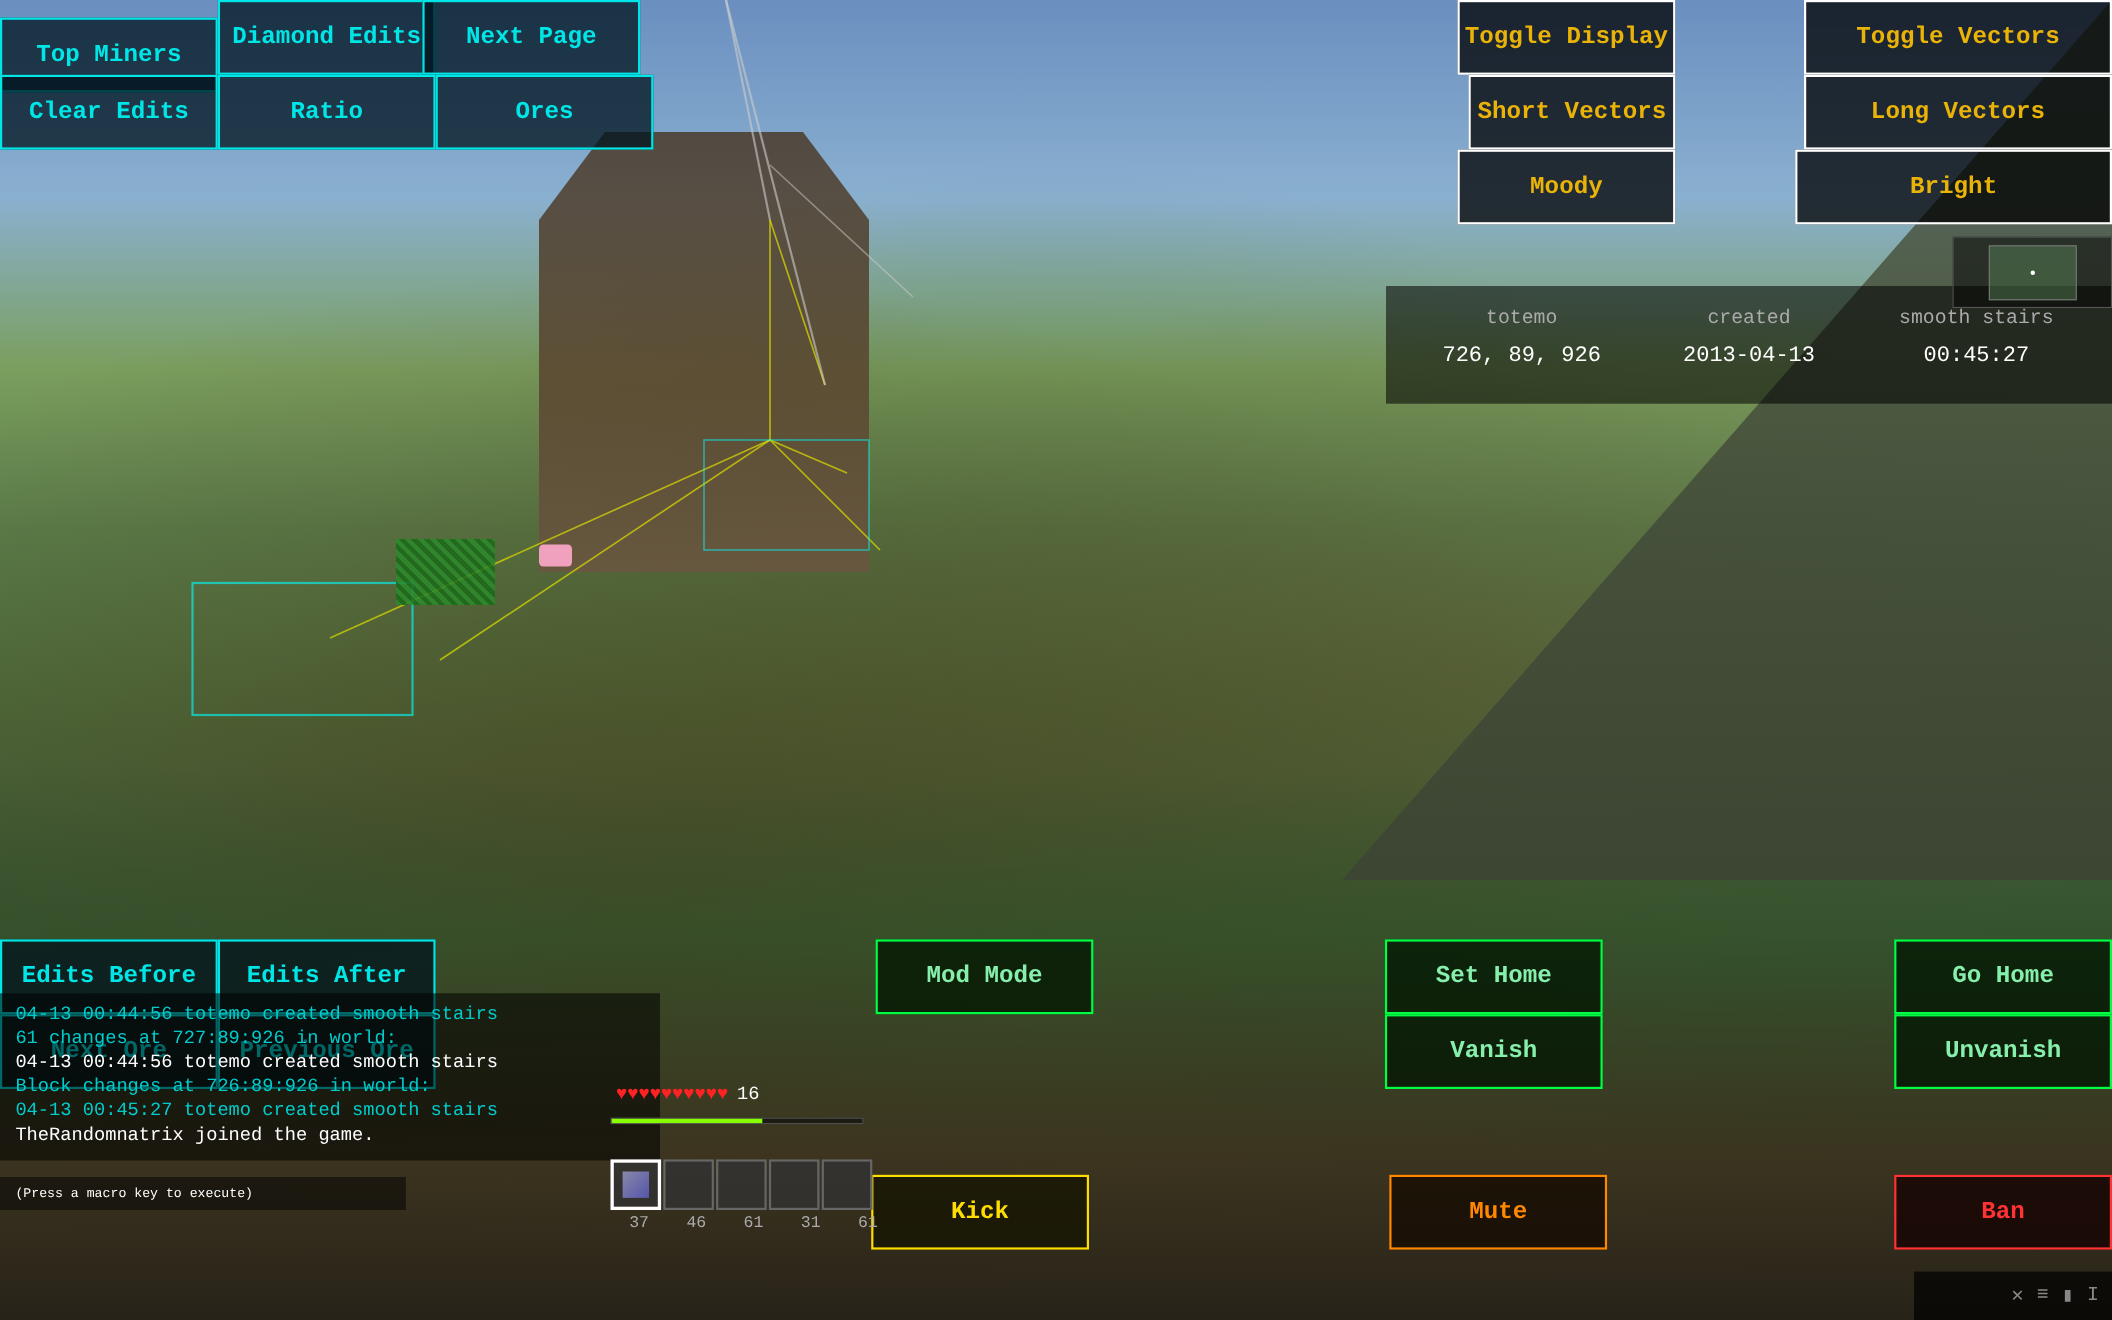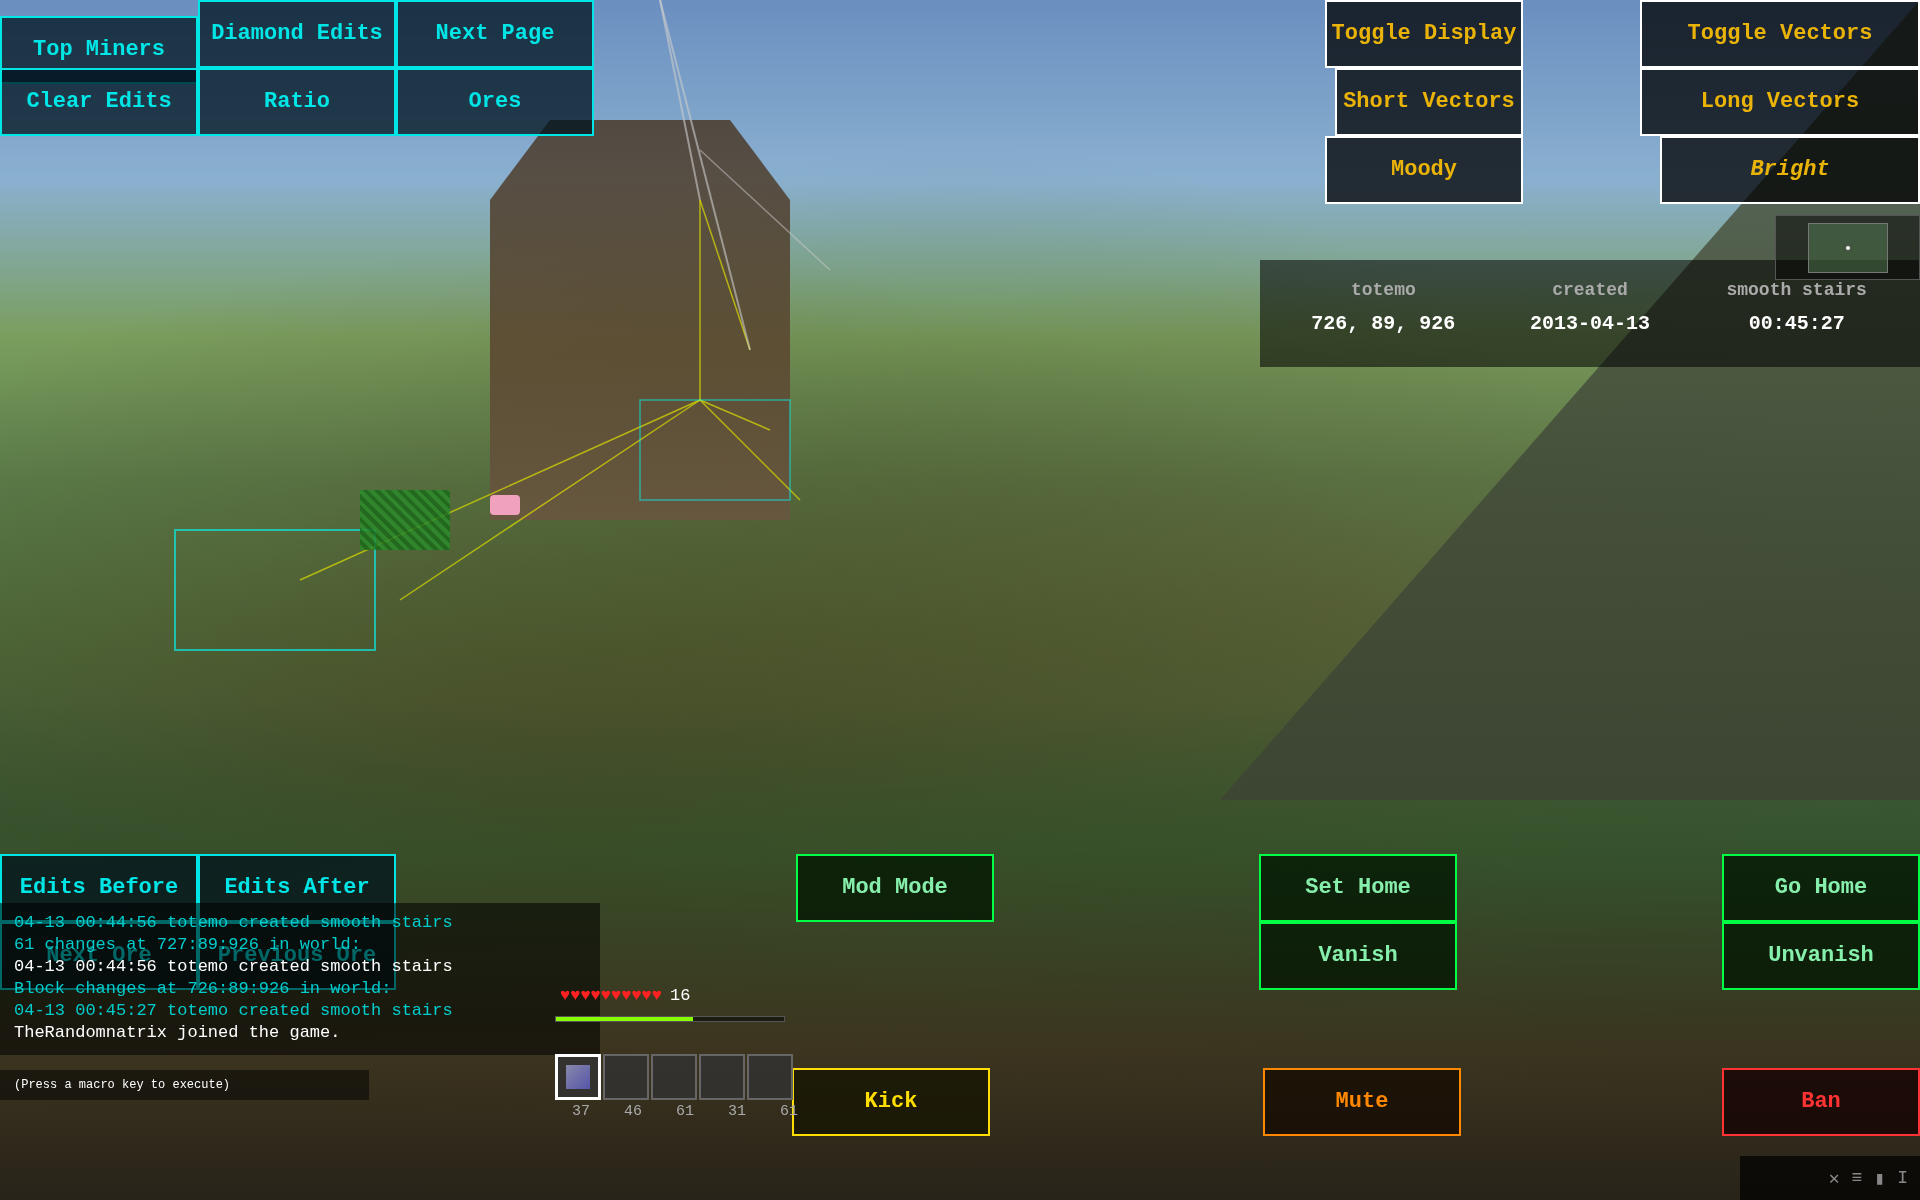--- a/index.html
+++ b/index.html
@@ -97,34 +97,34 @@
 
     .btn-orange {
       background: rgba(20, 10, 0, 0.75);
       border-color: #ff8800;
       color: #ff8800;
     }
 
     
     .btn-top-miners { top: 16px; left: 0; width: 198px; height: 68px; }
     .btn-top-diamond { top: 0; left: 198px; width: 198px; height: 68px; }
-    .btn-top-nextpage { top: 0; left: 396px; width: 198px; height: 68px; }
+    .btn-top-nextpage { top: 0; left: 384px; width: 198px; height: 68px; }
 
     
     .btn-clear-edits { top: 68px; left: 0; width: 198px; height: 68px; }
     .btn-ratio { top: 68px; left: 198px; width: 198px; height: 68px; }
     .btn-ores { top: 68px; left: 396px; width: 198px; height: 68px; }
 
     
     .btn-toggle-display { top: 0; right: 397px; width: 198px; height: 68px; }
     .btn-toggle-vectors { top: 0; right: 0; width: 280px; height: 68px; }
     .btn-short-vectors { top: 68px; right: 397px; width: 188px; height: 68px; }
     .btn-long-vectors { top: 68px; right: 0; width: 280px; height: 68px; }
     .btn-moody { top: 136px; right: 397px; width: 198px; height: 68px; }
-    .btn-bright { top: 136px; right: 0; width: 260px; height: 68px; font-style: italic; }
+    .btn-bright { top: 136px; right: 0; width: 288px; height: 68px; }
 
     
     .btn-edits-before { bottom: 278px; left: 0; width: 198px; height: 68px; }
     .btn-edits-after { bottom: 278px; left: 198px; width: 198px; height: 68px; }
     .btn-next-ore { bottom: 210px; left: 0; width: 198px; height: 68px; }
     .btn-prev-ore { bottom: 210px; left: 198px; width: 198px; height: 68px; }
 
     
     .btn-mod-mode { bottom: 278px; right: 926px; width: 198px; height: 68px; }
     .btn-set-home { bottom: 278px; right: 463px; width: 198px; height: 68px; }
@@ -147,21 +147,20 @@
       padding: 20px;
       color: #ffffff;
       font-family: 'Courier New', monospace;
       pointer-events: none;
     }
 
     .info-row {
       display: flex;
       justify-content: space-between;
       margin-bottom: 12px;
-      font-weight: bold;
     }
 
     .info-cell {
       flex: 1;
       text-align: center;
       font-size: 20px;
       color: #dddddd;
     }
 
     .info-cell.label-row {

